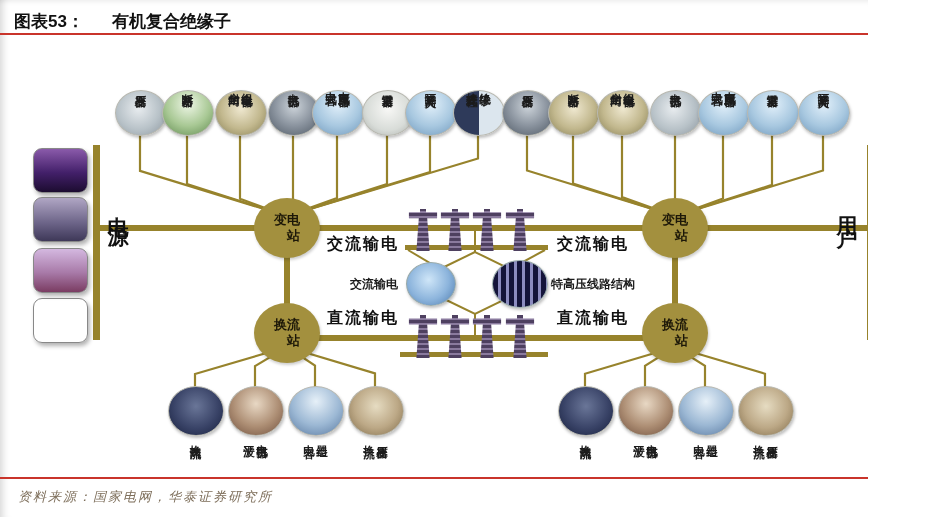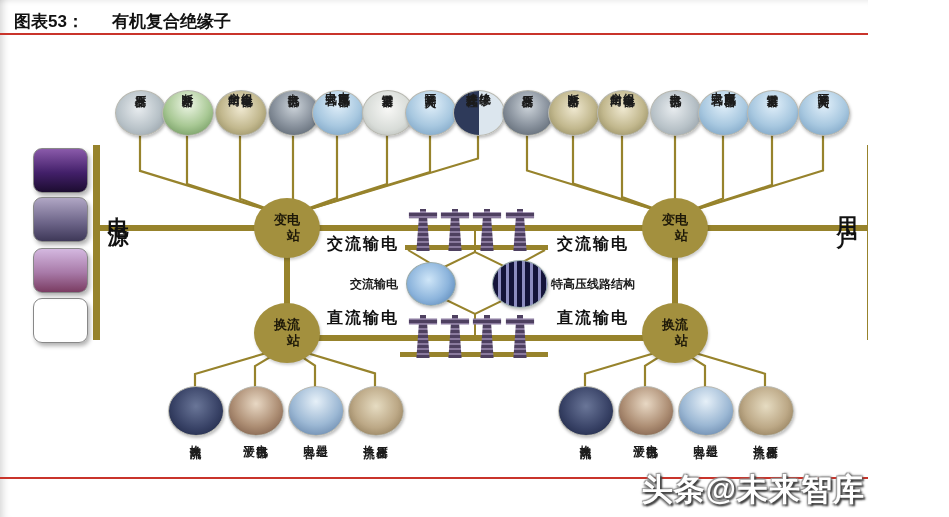--- a/index.html
+++ b/index.html
@@ -131,21 +131,21 @@
   <div class="flow-label" style="left:593px;top:234px;">交流输电</div>
   <div class="flow-label" style="left:363px;top:308px;">直流输电</div>
   <div class="flow-label" style="left:593px;top:308px;">直流输电</div>
 
   <div class="ins-circle ins-porcelain" style="left:406px;top:262px;width:48px;height:42px;"></div>
   <div class="ins-circle ins-composite" style="left:492px;top:260px;width:54px;height:46px;"></div>
   <div class="ins-label" style="left:350px;top:276px;">交流输电</div>
   <div class="ins-label" style="left:551px;top:276px;">特高压线路结构</div>
 
   <div class="rule rule-bottom"></div>
-  <div class="watermark">头条@未来智库</div>
+  <div class="source-note">资料来源：国家电网，华泰证券研究所</div>
 <div class="tower" style="left:408px;top:209px;width:30px;height:42px;"></div>
     <div class="tower" style="left:408px;top:315px;width:30px;height:43px;"></div>
     <div class="tower" style="left:440px;top:209px;width:30px;height:42px;"></div>
     <div class="tower" style="left:440px;top:315px;width:30px;height:43px;"></div>
     <div class="tower" style="left:472px;top:209px;width:30px;height:42px;"></div>
     <div class="tower" style="left:472px;top:315px;width:30px;height:43px;"></div>
     <div class="tower" style="left:505px;top:209px;width:30px;height:42px;"></div>
     <div class="tower" style="left:505px;top:315px;width:30px;height:43px;"></div>
     <div class="eqc t-steel" style="left:115px;top:90px;width:50px;height:44px;"></div>
     <div class="vlabel vl-top" style="left:140px;">变压器</div>

